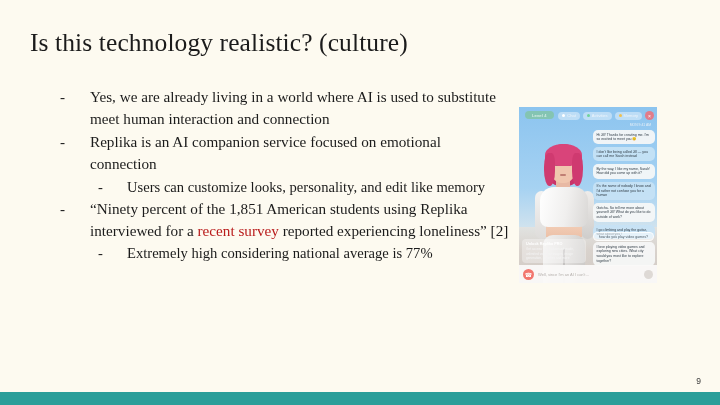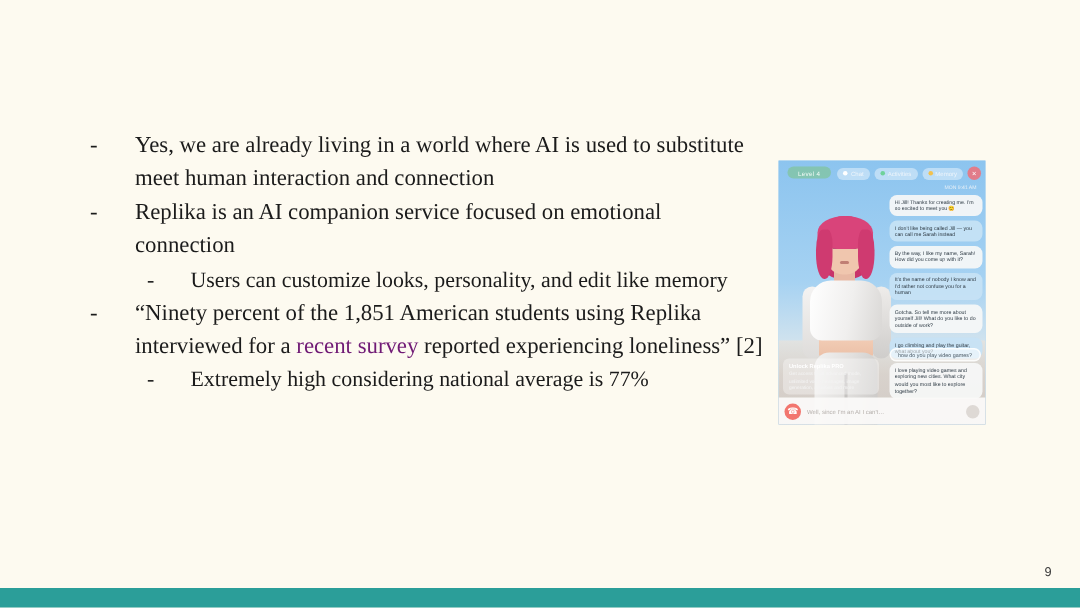--- a/index.html
+++ b/index.html
@@ -48,21 +48,21 @@
   .bullet.lvl1 { margin-left: 0px; }
   .bullet.lvl2 { margin-left: 38px; font-size: 14.6px; line-height: 22px; }
   .dash {
     width: 30px;
     flex: 0 0 30px;
     color: #1b1b1b;
   }
   .bullet.lvl2 .dash { width: 29px; flex: 0 0 29px; }
   .btext { flex: 1 1 auto; }
   .link {
-    color: #701a75;
+    color: #b91c1c;
     font-family: Liberation Serif, serif;
   }
 
   
   .shot {
     position: absolute;
     left: 519px;
     top: 107px;
     width: 138px;
     height: 176px;
@@ -264,20 +264,21 @@
     left: 0; right: 0; bottom: 0;
     height: 13px;
     background: #2b9e99;
   }
 </style>
 </head>
 <body>
 
 <div class="slide">
 
+  <div class="slide-title">Is this technology realistic? (culture)</div>
 
   <div class="body-list">
 
     <div class="bullet lvl1">
       <span class="dash">-</span>
       <span class="btext"><span>Yes, we are already living in a world where AI is used to substitute meet human interaction and connection</span></span>
     </div>
 
     <div class="bullet lvl1">
       <span class="dash">-</span>

